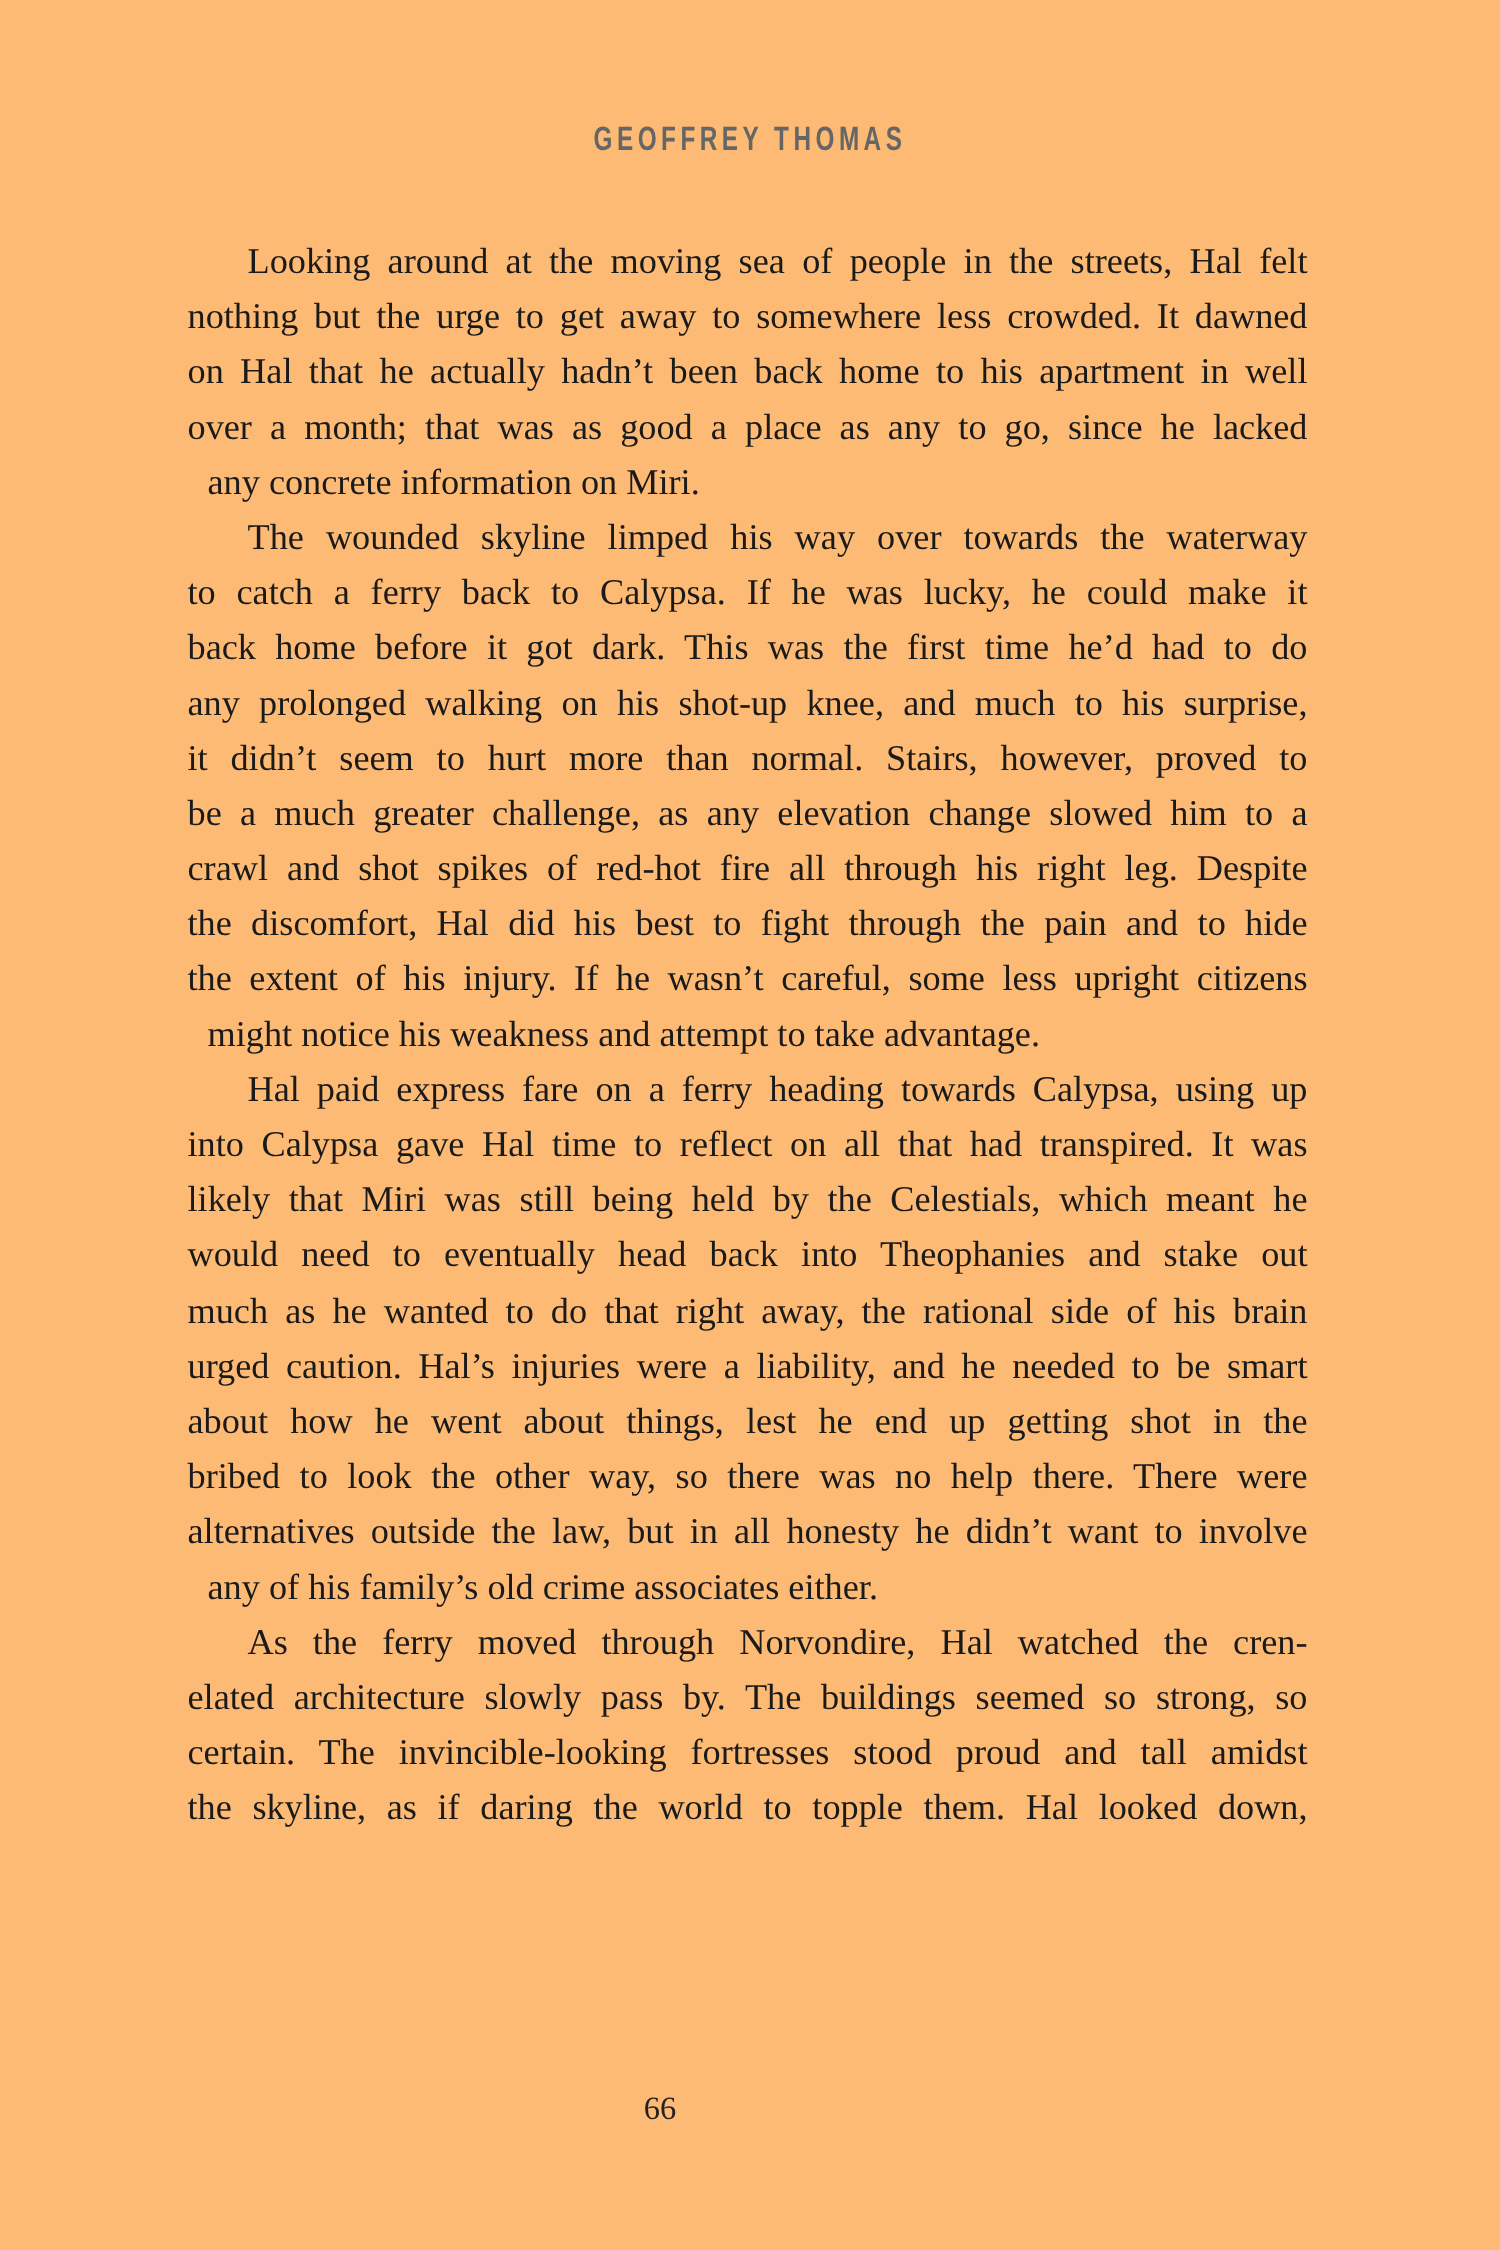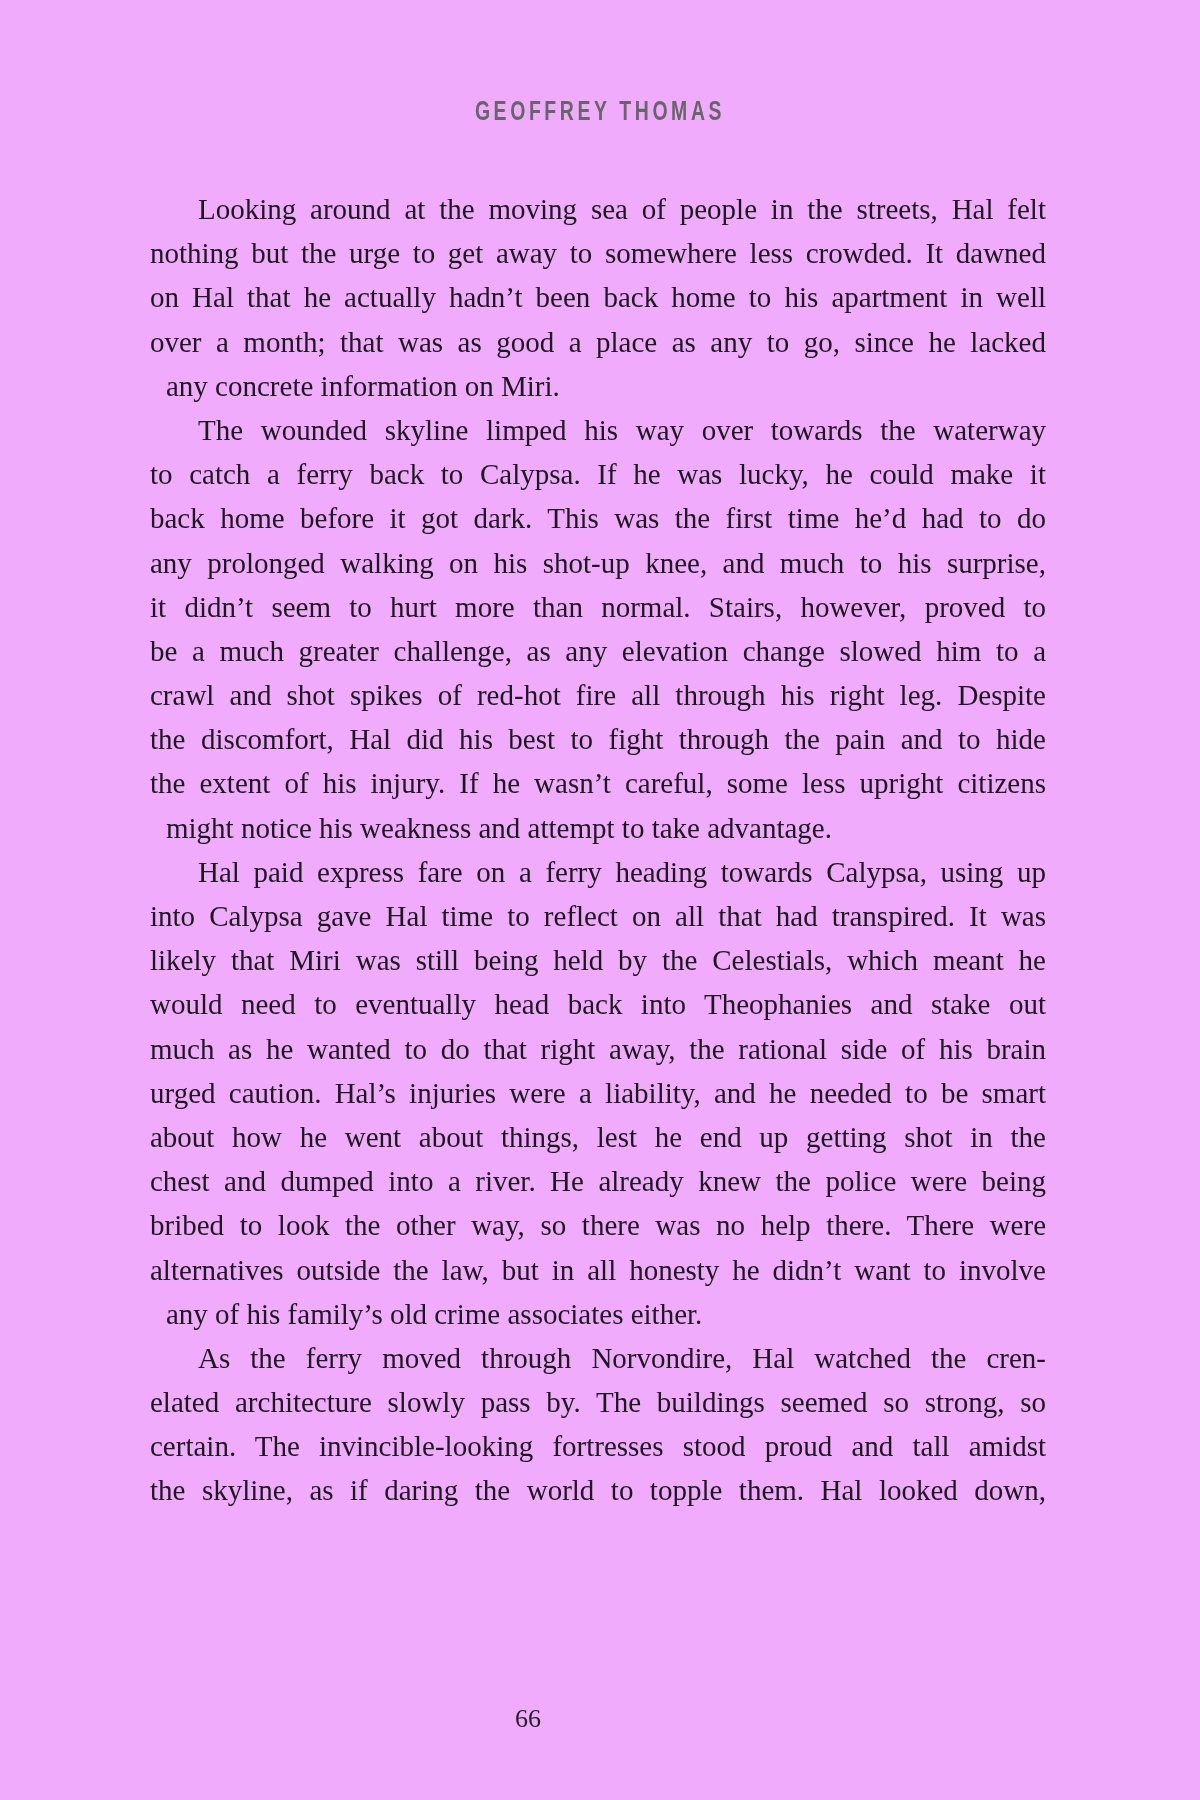--- a/index.html
+++ b/index.html
@@ -1,34 +1,34 @@
 <!DOCTYPE html>
 <html><head>
 <meta charset="utf-8">
 <style>
   html, body { margin: 0; padding: 0; background: #ffffff; }
   body { width: 1200px; height: 1800px; position: relative; overflow: hidden; }
-  .page { position: absolute; left: 0; top: 0; width: 1200px; height: 1800px; background: #f0abfc; }
+  .page { position: absolute; left: 0; top: 0; width: 1200px; height: 1800px; background: #fdba74; }
   .running-head {
     position: absolute; top: 96px; left: 0; width: 1200px; text-align: center;
     font-family: "Liberation Sans", sans-serif; font-weight: bold;
     font-size: 27px; letter-spacing: 5px; color: #666666;
     transform: scaleX(0.72); transform-origin: 600px 0;
   }
   .body-text {
     position: absolute; top: 187px; left: 150px; width: 896px;
     font-family: "Liberation Serif", serif; font-size: 29px; line-height: 44.2px;
     color: #1a1a1a;
   }
   .line { display: block; white-space: nowrap; text-align: justify; text-align-last: justify; height: 44.2px; }
   .line.last { text-align-last: left; margin-left: 16px; }
   .line.indent { padding-left: 48px; }
   .folio {
     position: absolute; top: 1672px; left: 0; width: 1056px; text-align: center;
-    font-family: "Liberation Serif", serif; font-size: 26px; color: #222; margin-top: 32px;
+    font-family: "Liberation Serif", serif; font-size: 26px; color: #222;
   }
 </style>
 </head>
 <body>
 
 <div class="page">
   <div class="running-head">GEOFFREY THOMAS</div>
 
   <div class="body-text">
     <div>
@@ -51,21 +51,20 @@
       <span class="line last">might notice his weakness and attempt to take advantage.</span>
     </div>
     <div>
       <span class="line indent">Hal paid express fare on a ferry heading towards Calypsa, using up</span>
       <span class="line">into Calypsa gave Hal time to reflect on all that had transpired. It was</span>
       <span class="line">likely that Miri was still being held by the Celestials, which meant he</span>
       <span class="line">would need to eventually head back into Theophanies and stake out</span>
       <span class="line">much as he wanted to do that right away, the rational side of his brain</span>
       <span class="line">urged caution. Hal’s injuries were a liability, and he needed to be smart</span>
       <span class="line">about how he went about things, lest he end up getting shot in the</span>
-      <span class="line">chest and dumped into a river. He already knew the police were being</span>
       <span class="line">bribed to look the other way, so there was no help there. There were</span>
       <span class="line">alternatives outside the law, but in all honesty he didn’t want to involve</span>
       <span class="line last">any of his family’s old crime associates either.</span>
     </div>
     <div>
       <span class="line indent">As the ferry moved through Norvondire, Hal watched the cren-</span>
       <span class="line">elated architecture slowly pass by. The buildings seemed so strong, so</span>
       <span class="line">certain. The invincible-looking fortresses stood proud and tall amidst</span>
       <span class="line">the skyline, as if daring the world to topple them. Hal looked down,</span>
     </div>

